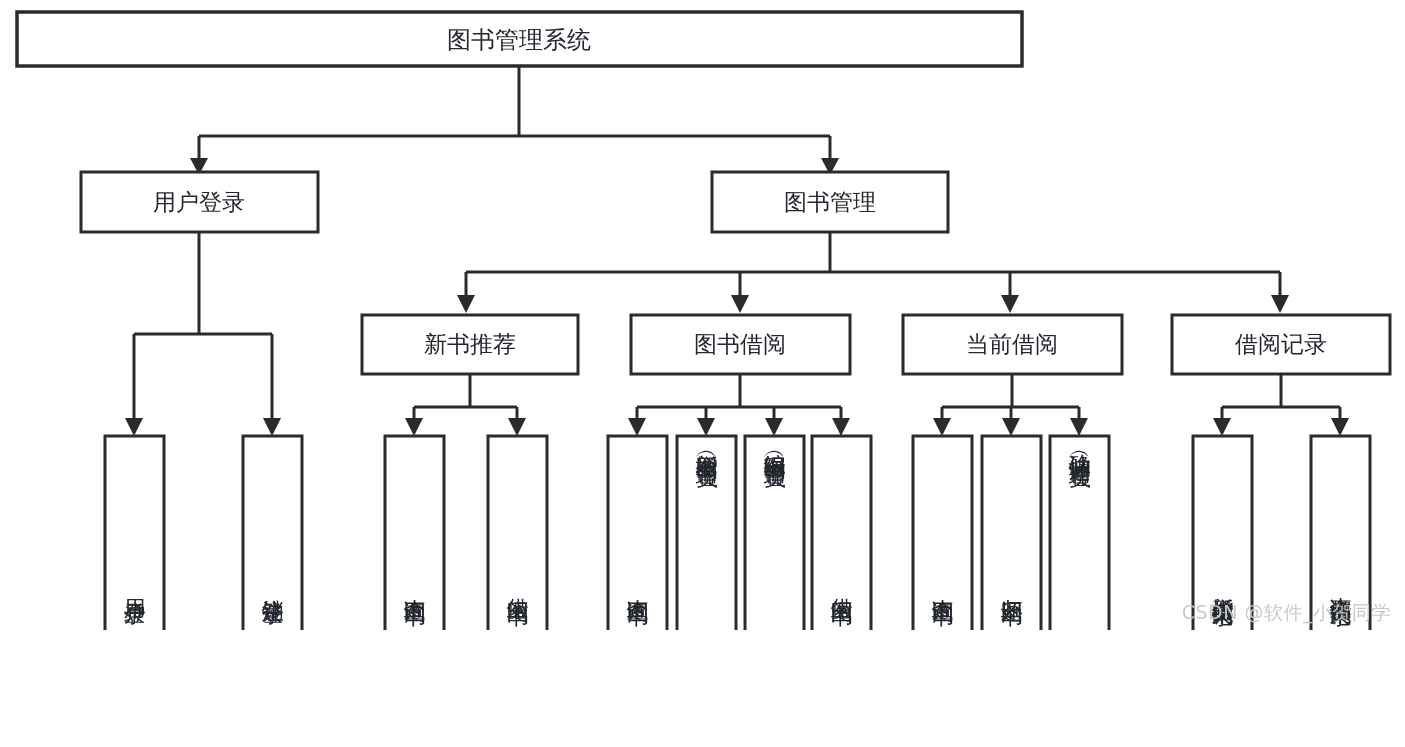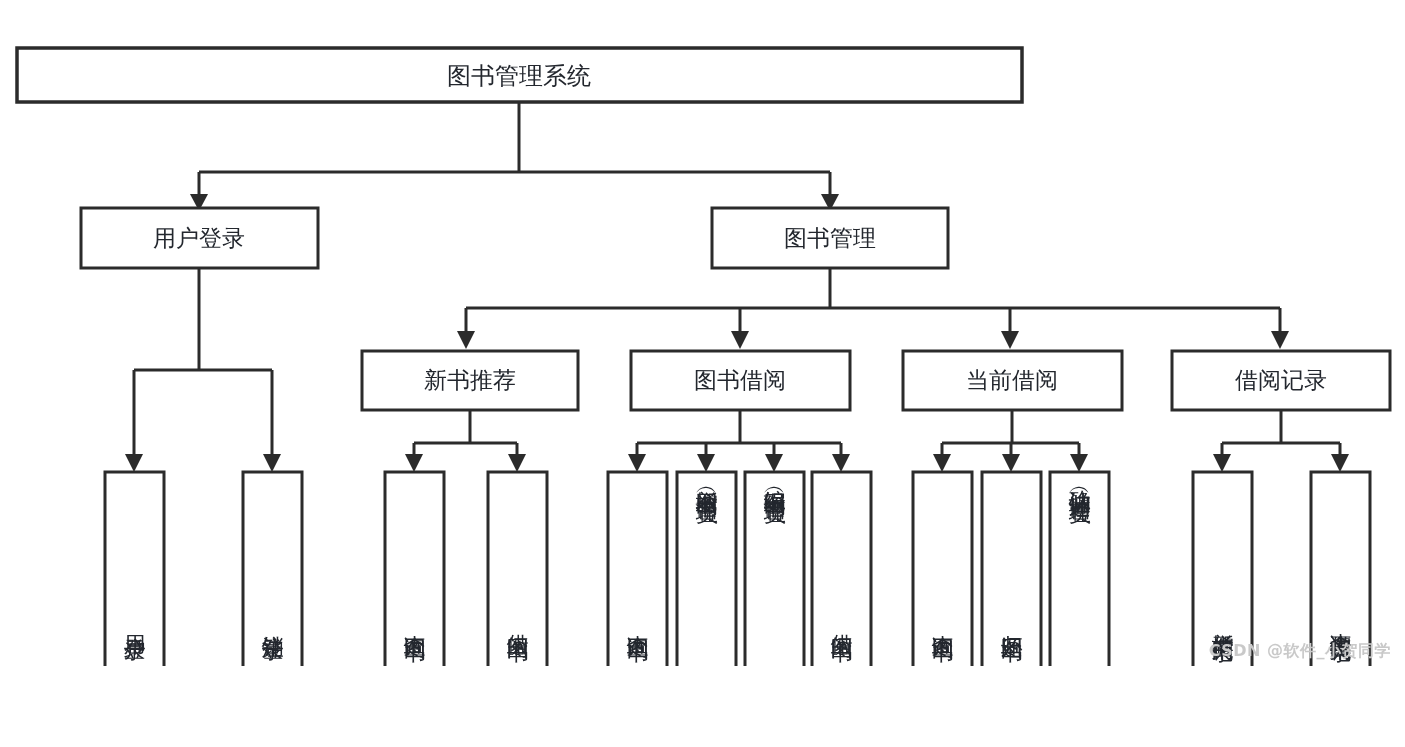--- a/index.html
+++ b/index.html
@@ -10,21 +10,20 @@
   }
   body {
     font-family: "DejaVu Sans", "Liberation Sans", sans-serif;
   }
   #diagram-root {
     position: relative;
     width: 1405px;
     height: 630px;
     background: #ffffff;
     overflow: hidden;
-    margin-top: 36px;
   }
   svg.diagram-canvas {
     position: absolute;
     top: 0;
     left: 0;
     width: 1405px;
     height: 747px;
     display: block;
   }
   .node-box {
@@ -73,26 +72,25 @@
     letter-spacing: 2px;
     color: #23272e;
     white-space: nowrap;
     text-align: center;
   }
   .watermark {
     position: absolute;
     right: 14px;
     bottom: 4px;
     font-family: "DejaVu Sans", "Liberation Sans", sans-serif;
-    font-size: 16px;
+    font-size: 19px;
     color: #c9c9c9;
     letter-spacing: 0.5px;
     user-select: none;
     pointer-events: none;
-    font-weight: bold;
   }
 </style>
 </head>
 <body>
 
 <div id="diagram-root">
 
   <svg class="diagram-canvas" viewBox="0 0 1405 747" xmlns="http://www.w3.org/2000/svg">
 
     <g>

